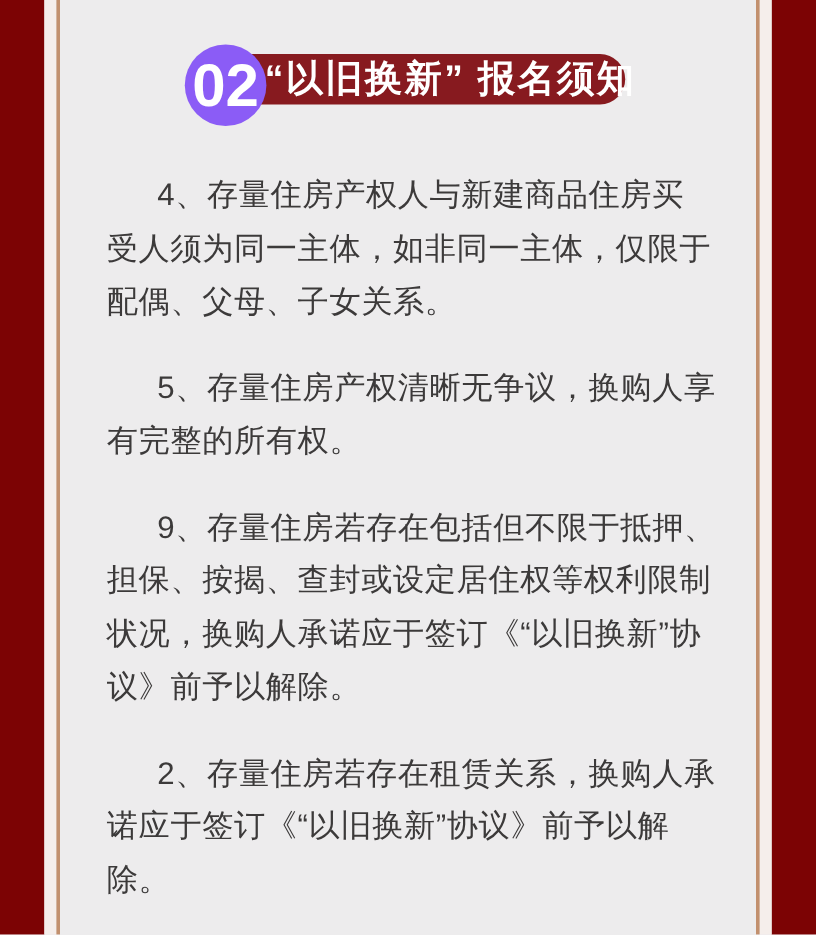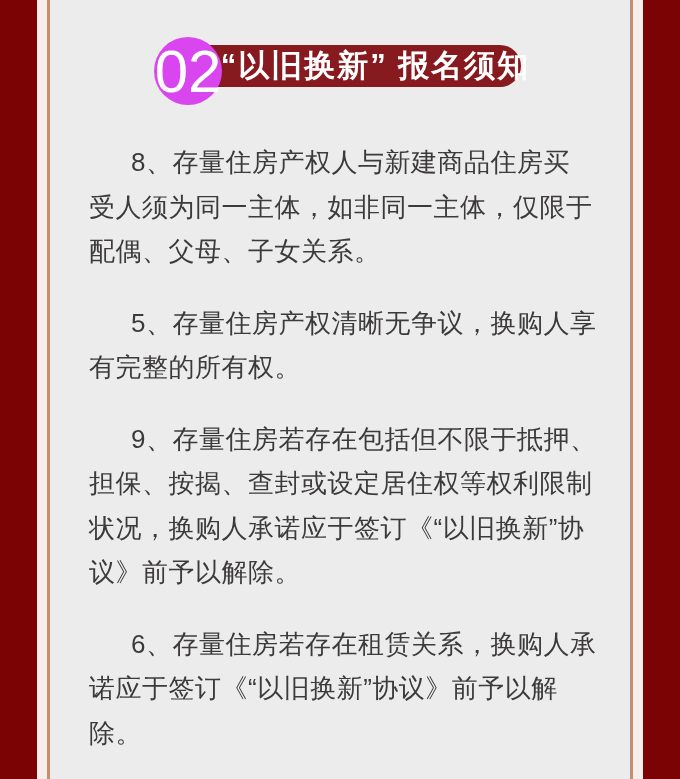--- a/index.html
+++ b/index.html
@@ -25,23 +25,23 @@
   .badge-pill {
     position: absolute; left: 36px; right: 0; top: 8px; height: 42px;
     background: #871A1F; border-radius: 21px; z-index: 1;
     display: flex; align-items: center; justify-content: center;
     padding-left: 40px; box-sizing: border-box;
     color: #FFFFFF; font-size: 31px; font-weight: bold; letter-spacing: 2px;
     white-space: nowrap;
   }
   .badge-circle {
     position: absolute; left: 0; top: 0; width: 68px; height: 68px;
-    background: #d946ef; border-radius: 50%; z-index: 2;
+    background: #8b5cf6; border-radius: 50%; z-index: 2;
     display: flex; align-items: center; justify-content: center;
-    color: #FFFFFF; font-size: 60px; font-weight: normal; letter-spacing: 0;
+    color: #FFFFFF; font-size: 50px; font-weight: bold; letter-spacing: 0;
   }
 
   .content { position: absolute; left: 89px; top: 140px; width: 512px; }
   .para {
     margin: 0 0 27px 0;
     font-size: 26px;
     line-height: 44.5px;
     letter-spacing: 0.5px;
     color: #3C3A3A;
     text-indent: 42px;
@@ -60,27 +60,27 @@
   <div class="side-bar right"></div>
   <div class="pale-strip right"></div>
   <div class="side-line right"></div>
 
   <div class="badge">
     <div class="badge-pill">“以旧换新” 报名须知</div>
     <div class="badge-circle">02</div>
   </div>
 
   <div class="content">
-    <p class="para">8、存量住房产权人与新建商品住房买
+    <p class="para">4、存量住房产权人与新建商品住房买
 受人须为同一主体，如非同一主体，仅限于
 配偶、父母、子女关系。</p>
     <p class="para">5、存量住房产权清晰无争议，换购人享
 有完整的所有权。</p>
     <p class="para">9、存量住房若存在包括但不限于抵押、
 担保、按揭、查封或设定居住权等权利限制
 状况，换购人承诺应于签订《“以旧换新”协
 议》前予以解除。</p>
-    <p class="para">6、存量住房若存在租赁关系，换购人承
+    <p class="para">2、存量住房若存在租赁关系，换购人承
 诺应于签订《“以旧换新”协议》前予以解
 除。</p>
   </div>
 
 </div>
 
 </body></html>

